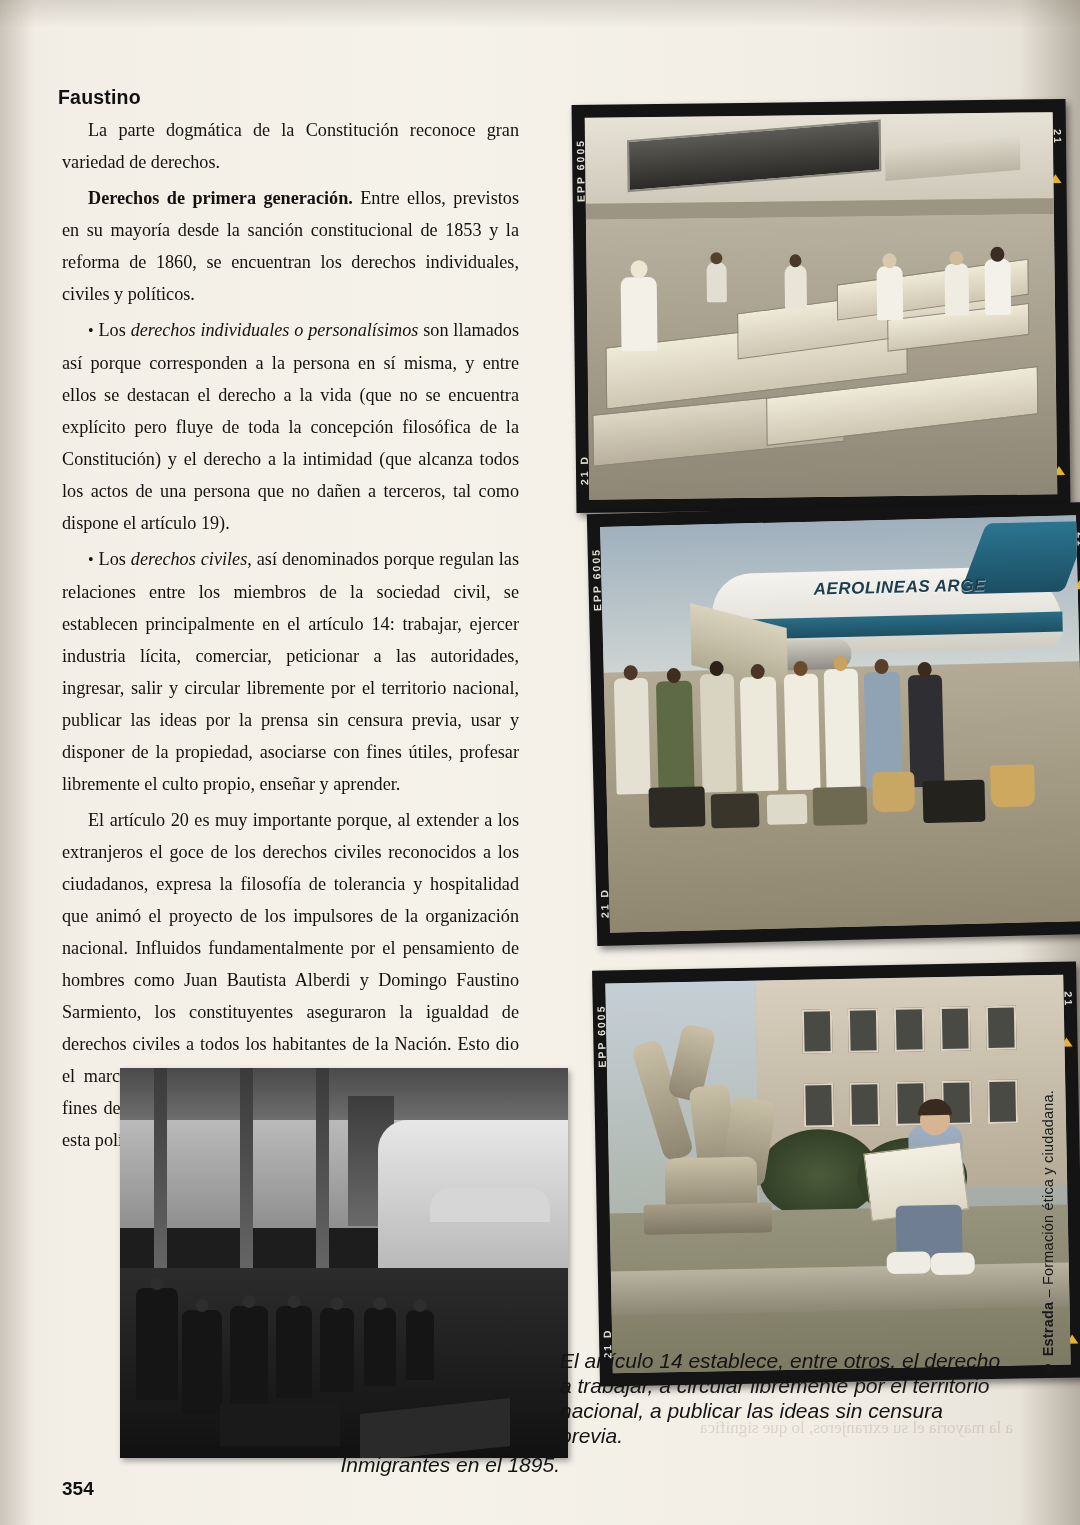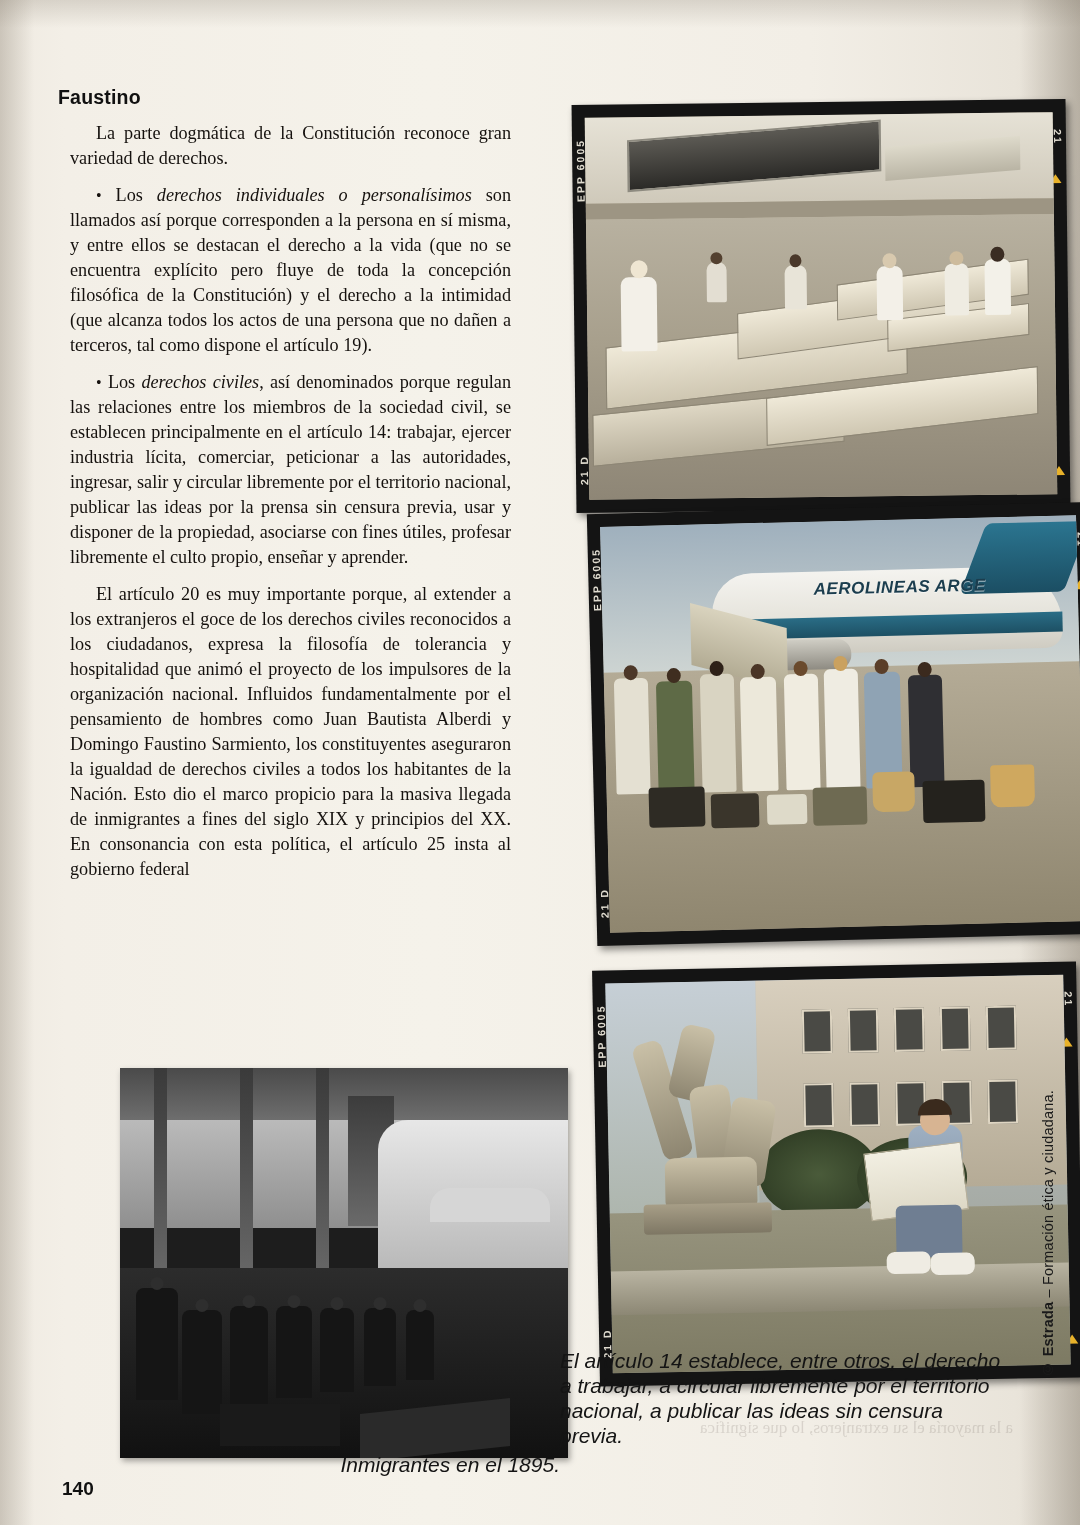--- a/index.html
+++ b/index.html
@@ -51,24 +51,24 @@
   #heading {
     font-family: "Liberation Sans", sans-serif;
     font-weight: bold;
     font-size: 19.5px;
     color: #111;
     margin: 0 0 5px 0;
     letter-spacing: 0.2px;
   }
   .para {
     font-size: 18.2px;
-    line-height: 25px;
+    line-height: 32px;
     color: #15110e;
     text-align: justify;
-    margin: 12px;
+    margin: 4px;
     text-indent: 26px;
     font-family: "Liberation Serif", serif;
   }
   .para.bullet {
     text-indent: 0;
     padding-left: 0;
   }
   .para b { font-family: "Liberation Serif", serif; font-weight: bold; }
   .para i { font-style: italic; }
   .bullet-dot { font-size: 16px; }
@@ -303,20 +303,23 @@
   <div class="ghost" style="left:706px; top:916px;">que dado siglo cuando</div>
   <div class="ghost" style="left:700px; top:1418px;">a la mayoría el su extranjeros, lo que significa</div>
 
   <div id="text-col">
     <h1 id="heading">Faustino</h1>
 
     <p class="para">
       <span>La parte dogmática de la Constitución reconoce gran variedad de derechos.</span>
     </p>
 
+    <p class="para">
+      <b>Derechos de primera generación.</b><span> Entre ellos, previstos en su mayoría desde la sanción constitucional de 1853 y la reforma de 1860, se encuentran los derechos individuales, civiles y políticos.</span>
+    </p>
 
     <p class="para bullet">
       <span class="bullet-dot" style="margin-left:26px">•</span><span> Los </span><i>derechos individuales o personalísimos</i><span> son llamados así porque corresponden a la persona en sí misma, y entre ellos se destacan el derecho a la vida (que no se encuentra explícito pero fluye de toda la concepción filosófica de la Constitución) y el derecho a la intimidad (que alcanza todos los actos de una persona que no dañen a terceros, tal como dispone el artículo 19).</span>
     </p>
 
     <p class="para bullet">
       <span class="bullet-dot" style="margin-left:26px">•</span><span> Los </span><i>derechos civiles</i><span>, así denominados porque regulan las relaciones entre los miembros de la sociedad civil, se establecen principalmente en el artículo 14: trabajar, ejercer industria lícita, comerciar, peticionar a las autoridades, ingresar, salir y circular libremente por el territorio nacional, publicar las ideas por la prensa sin censura previa, usar y disponer de la propiedad, asociarse con fines útiles, profesar libremente el culto propio, enseñar y aprender.</span>
     </p>
 
     <p class="para">
@@ -494,14 +497,14 @@
     </div>
   </figure>
 
   <figcaption class="caption" id="caption-immigrants">Inmigrantes en el 1895.</figcaption>
   <figcaption class="caption" id="caption-plaza">El artículo 14 establece, entre otros, el derecho a trabajar, a circular libremente por el territorio nacional, a publicar las ideas sin censura previa.</figcaption>
 
   <div id="side-credit">
     <b>© Estrada</b><span> – Formación ética y ciudadana.</span>
   </div>
 
-  <div id="page-number">140</div>
+  <div id="page-number">354</div>
 </div>
 
 </body></html>

